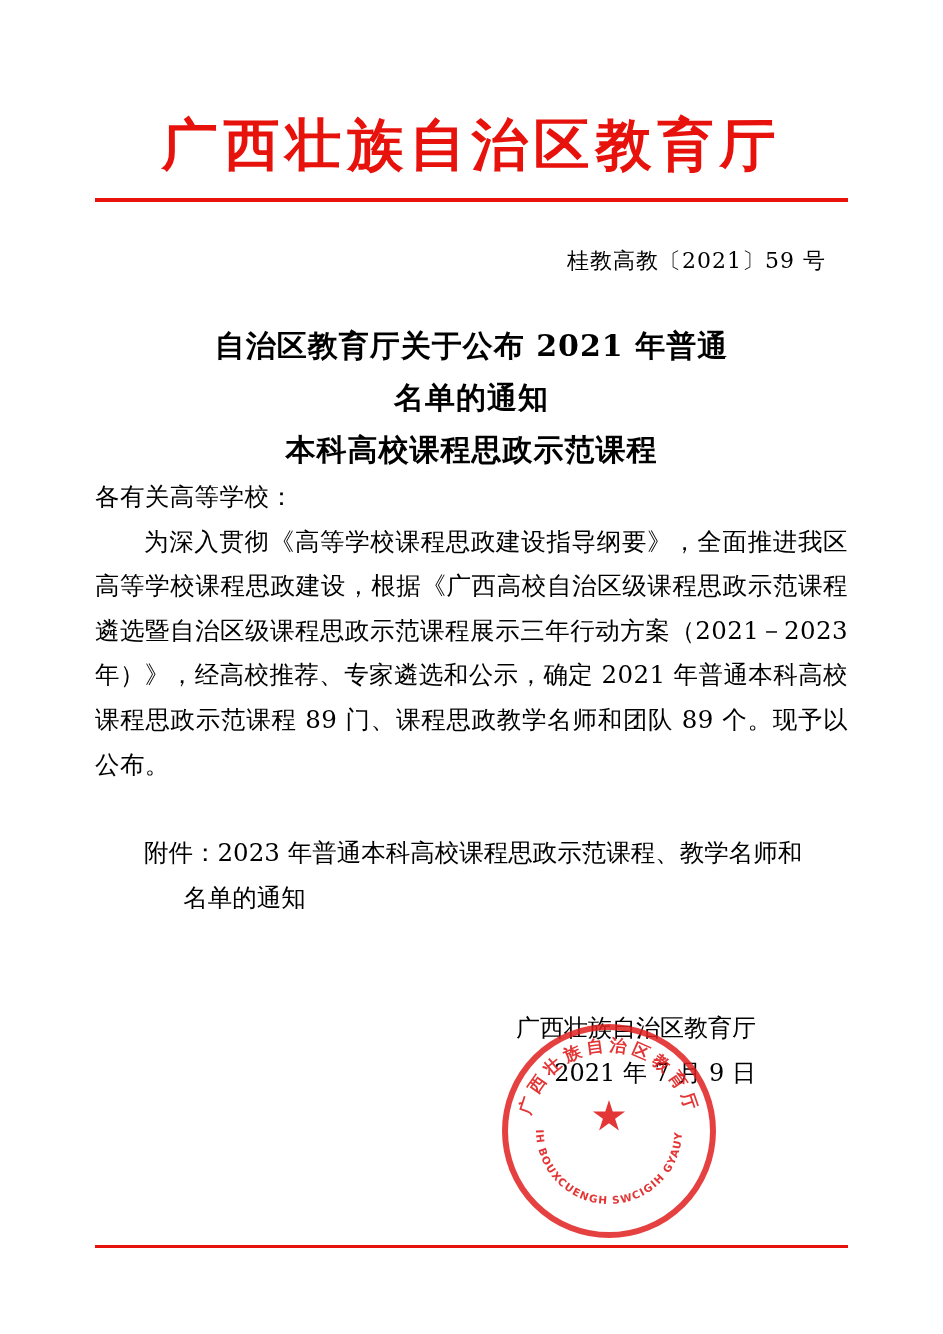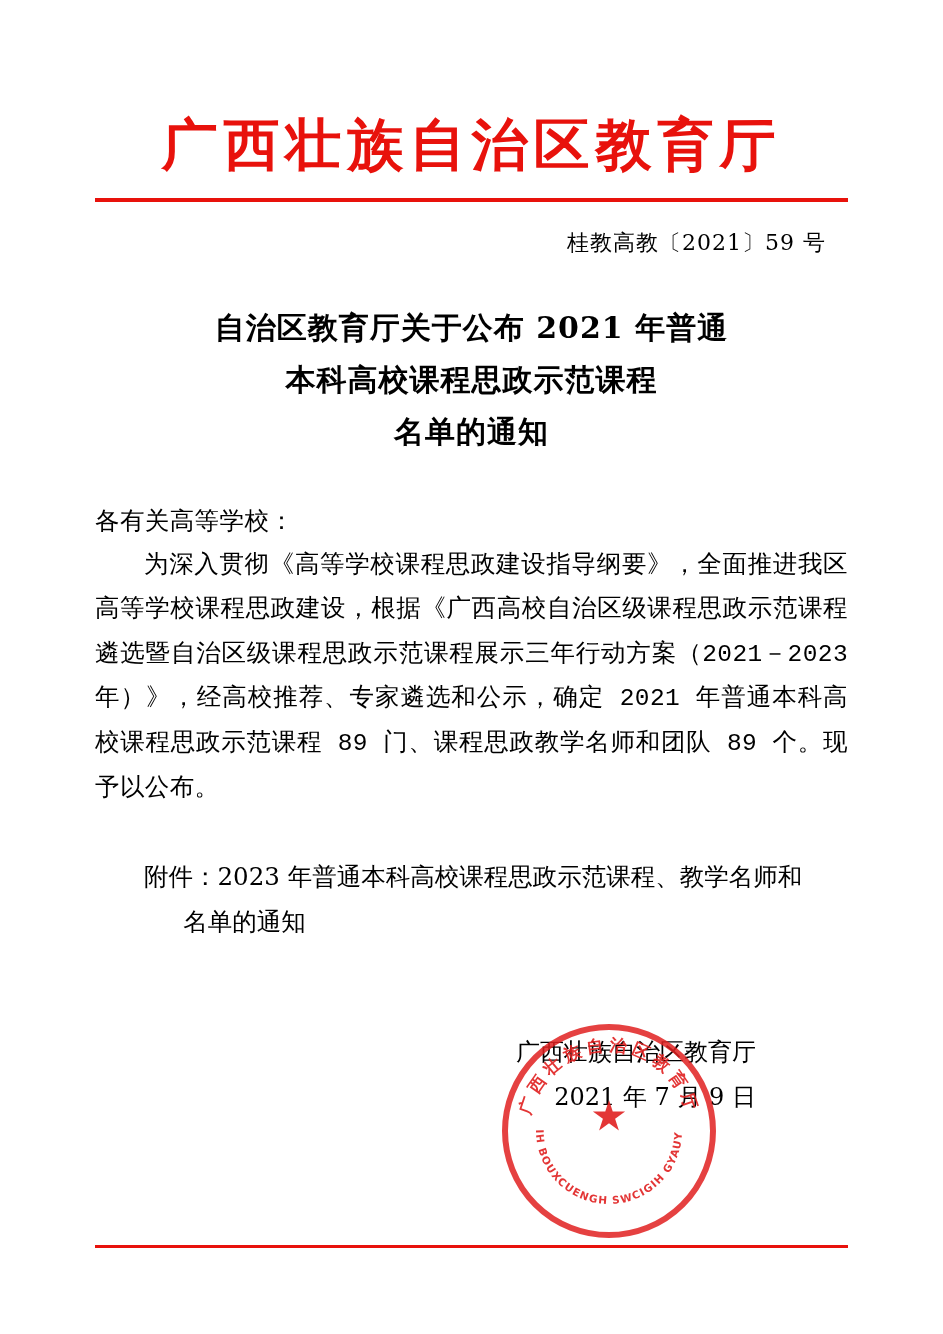--- a/index.html
+++ b/index.html
@@ -41,21 +41,21 @@
 
   .rule-top {
     margin-top: 22px;
     height: 4px;
     background: #e8120c;
     width: 100%;
   }
 
   
   .doc-number {
-    margin-top: 26px;
+    margin-top: 44px;
     text-align: right;
     font-size: 22px;
     letter-spacing: 1px;
     padding-right: 22px;
   }
 
   
   .doc-title {
     margin-top: 44px;
     text-align: center;
@@ -64,33 +64,31 @@
     line-height: 1.72;
     letter-spacing: 1px;
   }
   .doc-title .line {
     display: block;
     text-align: center;
   }
 
   
   .body-block {
-    margin-top: 42px;
     font-size: 24.5px;
     line-height: 1.82;
     letter-spacing: 0.4px;
     text-align: justify;
     text-justify: inter-ideograph;
   }
   .body-block p {
     margin: 0;
   }
   .p-indent {
     text-indent: 2em;
-    font-family: Liberation Mono, monospace;
   }
 
   .attachment {
     margin-top: 44px;
     font-size: 24.5px;
     line-height: 1.82;
     text-indent: 2em;
   }
   .attachment .cont {
     display: block;
@@ -138,22 +136,22 @@
   <div class="letterhead">
     <div class="letterhead-title">广西壮族自治区教育厅</div>
   </div>
 
   <div class="rule-top"></div>
 
   <div class="doc-number">桂教高教〔2021〕59 号</div>
 
   <div class="doc-title">
     <span class="line">自治区教育厅关于公布 2021 年普通</span>
+    <span class="line">名单的通知</span>
     <span class="line">本科高校课程思政示范课程</span>
-    <span class="line">名单的通知</span>
   </div>
 
   <div class="body-block">
     <p>各有关高等学校：</p>
     <p class="p-indent">为深入贯彻《高等学校课程思政建设指导纲要》，全面推进我区高等学校课程思政建设，根据《广西高校自治区级课程思政示范课程遴选暨自治区级课程思政示范课程展示三年行动方案（2021－2023 年）》，经高校推荐、专家遴选和公示，确定 2021 年普通本科高校课程思政示范课程 89 门、课程思政教学名师和团队 89 个。现予以公布。</p>
   </div>
 
   <div class="attachment">
     <span>附件：2023 年普通本科高校课程思政示范课程、教学名师和</span>
     <span class="cont">名单的通知</span>

